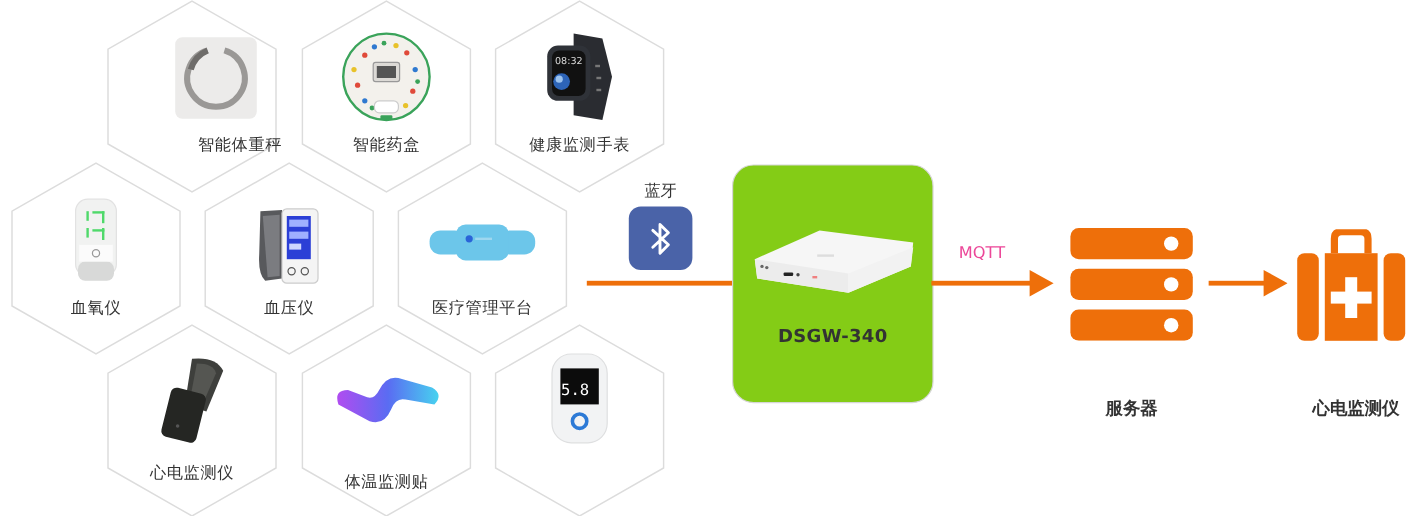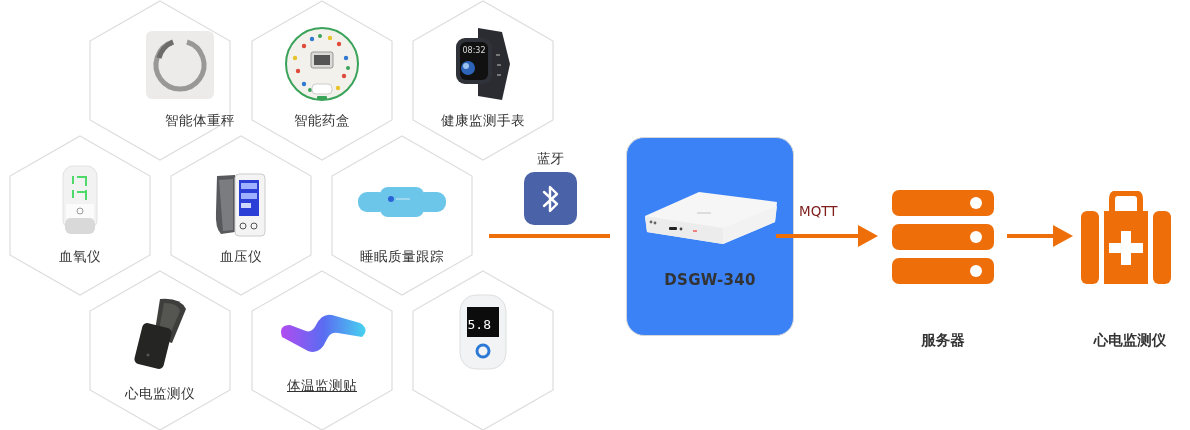--- a/index.html
+++ b/index.html
@@ -4,23 +4,23 @@
 <style>
   html,body{margin:0;padding:0;background:#ffffff;}
   body{width:1190px;height:430px;position:relative;overflow:hidden;font-family:"DejaVu Sans","Liberation Sans",sans-serif;color:#333;}
   #hexsvg{position:absolute;left:0;top:0;}
   .hex-cell{position:absolute;width:140px;height:160px;display:flex;flex-direction:column;align-items:center;}
   .hex-img{position:absolute;left:50%;transform:translateX(-50%);}
   .hex-label{position:absolute;width:100%;text-align:center;font-size:13.5px;color:#333;letter-spacing:0.5px;}
   .orange-line{position:absolute;height:4px;background:#ee6f0a;}
   .bt-label{position:absolute;font-size:13.5px;color:#333;}
   .bt-box{position:absolute;width:53px;height:53px;border-radius:10px;background:#4a63a8;display:flex;align-items:center;justify-content:center;}
-  .gw-box{position:absolute;border:1px solid #d6d6d6;border-radius:18px;background:#3b82f6;margin-left:16px;}
+  .gw-box{position:absolute;border:1px solid #d6d6d6;border-radius:18px;background:#84cc16;}
   .gw-label{position:absolute;width:100%;text-align:center;font-size:15px;font-weight:bold;color:#333;letter-spacing:0.3px;}
-  .mqtt-label{position:absolute;font-size:13.5px;color:#7f1d1d;}
+  .mqtt-label{position:absolute;font-size:13.5px;color:#ec4899;}
   .node-label{position:absolute;font-size:14.5px;font-weight:bold;color:#333;text-align:center;margin-top:28px;}
 </style>
 </head>
 <body>
 
 <svg id="hexsvg" width="1190" height="430">
   <g fill="none" stroke="#dcdcdc" stroke-width="1.2">
 
     <polygon points="160,1 230,41 230,120 160,160 90,120 90,41"></polygon>
     <polygon points="322,1 392,41 392,120 322,160 252,120 252,41"></polygon>
@@ -126,21 +126,21 @@
 </div>
 
 <div class="hex-cell" style="left:332px;top:136px;">
   <svg class="hex-img" style="top:50px;" width="92" height="32" viewBox="0 0 92 32">
     <rect x="2" y="6" width="30" height="20" rx="9" fill="#6cc6ea"></rect>
     <rect x="60" y="6" width="30" height="20" rx="9" fill="#6cc6ea"></rect>
     <rect x="24" y="1" width="44" height="30" rx="8" fill="#6cc6ea"></rect>
     <circle cx="35" cy="13" r="3" fill="#2a64d8"></circle>
     <rect x="40" y="12" width="14" height="2" fill="#9ed7ef"></rect>
   </svg>
-  <div class="hex-label" style="top:112px;">睡眠质量跟踪</div>
+  <div class="hex-label" style="top:112px;">医疗管理平台</div>
 </div>
 
 <div class="hex-cell" style="left:90px;top:271px;">
   <svg class="hex-img" style="top:24px;" width="64" height="76" viewBox="0 0 64 76">
     <path d="M32 4 Q52 2 58 14 L44 48 L26 42 Z" fill="#3e3f3c"></path>
     <path d="M36 8 Q50 8 52 16 L40 44 L30 40 Z" fill="#555652"></path>
     <rect x="10" y="30" width="30" height="42" rx="5" transform="rotate(14 25 51)" fill="#252623"></rect>
     <circle cx="20" cy="60" r="1.5" fill="#555"></circle>
   </svg>
   <div class="hex-label" style="top:114px;">心电监测仪</div>
@@ -150,21 +150,21 @@
   <svg class="hex-img" style="top:38px;" width="100" height="50" viewBox="0 0 100 50">
     <defs>
       <linearGradient id="tp" x1="0" y1="0" x2="1" y2="0">
         <stop offset="0" stop-color="#b14cf0"></stop>
         <stop offset="0.5" stop-color="#5a6cf2"></stop>
         <stop offset="1" stop-color="#47d2ef"></stop>
       </linearGradient>
     </defs>
     <path d="M10 28 Q6 16 18 16 L34 22 Q40 24 44 16 Q50 4 60 6 L88 14 Q98 20 90 28 L66 24 Q58 22 54 32 Q48 46 36 42 Z" fill="url(#tp)"></path>
   </svg>
-  <div class="hex-label" style="top:106px;text-decoration:underline;">体温监测贴</div>
+  <div class="hex-label" style="top:122px;">体温监测贴</div>
 </div>
 
 <div class="hex-cell" style="left:413px;top:271px;">
   <svg class="hex-img" style="top:22px;" width="50" height="78" viewBox="0 0 50 78">
     <rect x="2" y="2" width="46" height="74" rx="16" fill="#f2f3f4" stroke="#dedfe0" stroke-width="1"></rect>
     <rect x="9" y="14" width="32" height="30" fill="#0c0c0c"></rect>
     <text x="33" y="36" font-size="13" fill="#ffffff" text-anchor="end" font-family="DejaVu Sans Mono,monospace">5.8</text>
     <circle cx="25" cy="58" r="6" fill="none" stroke="#2d7ad6" stroke-width="3"></circle>
   </svg>
 </div>

